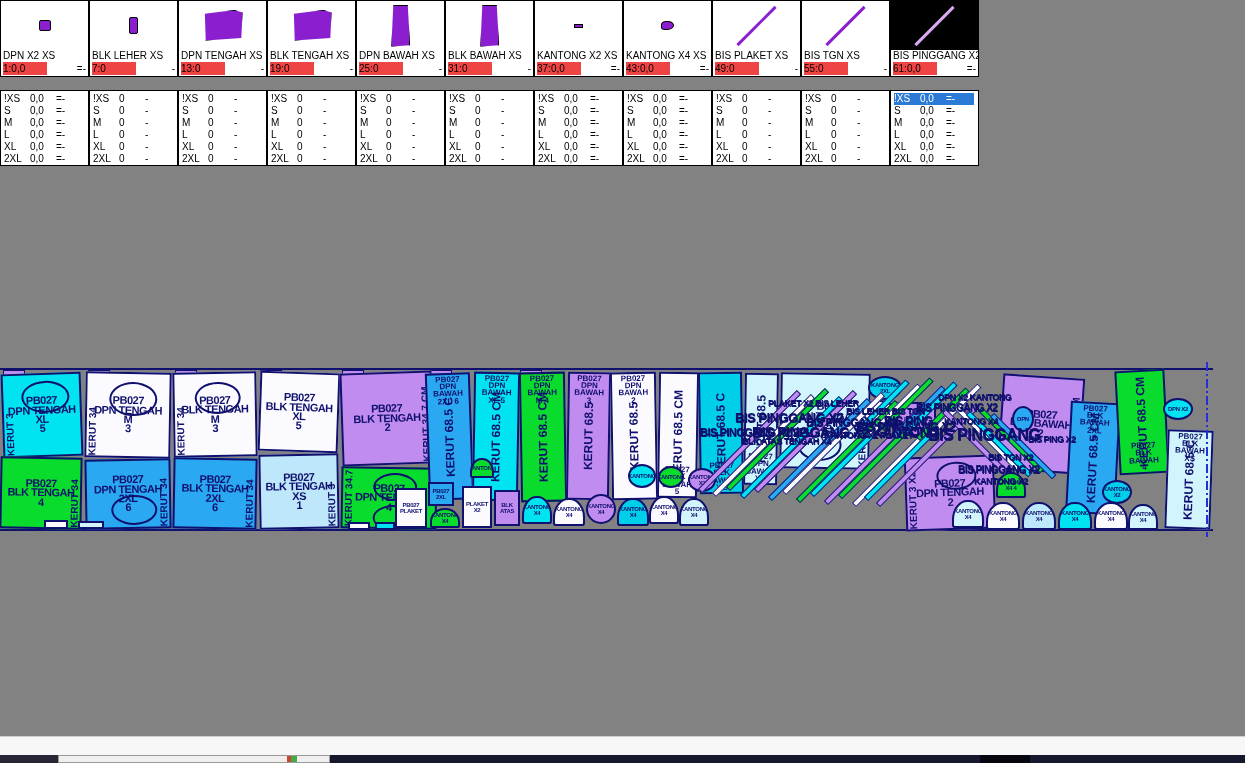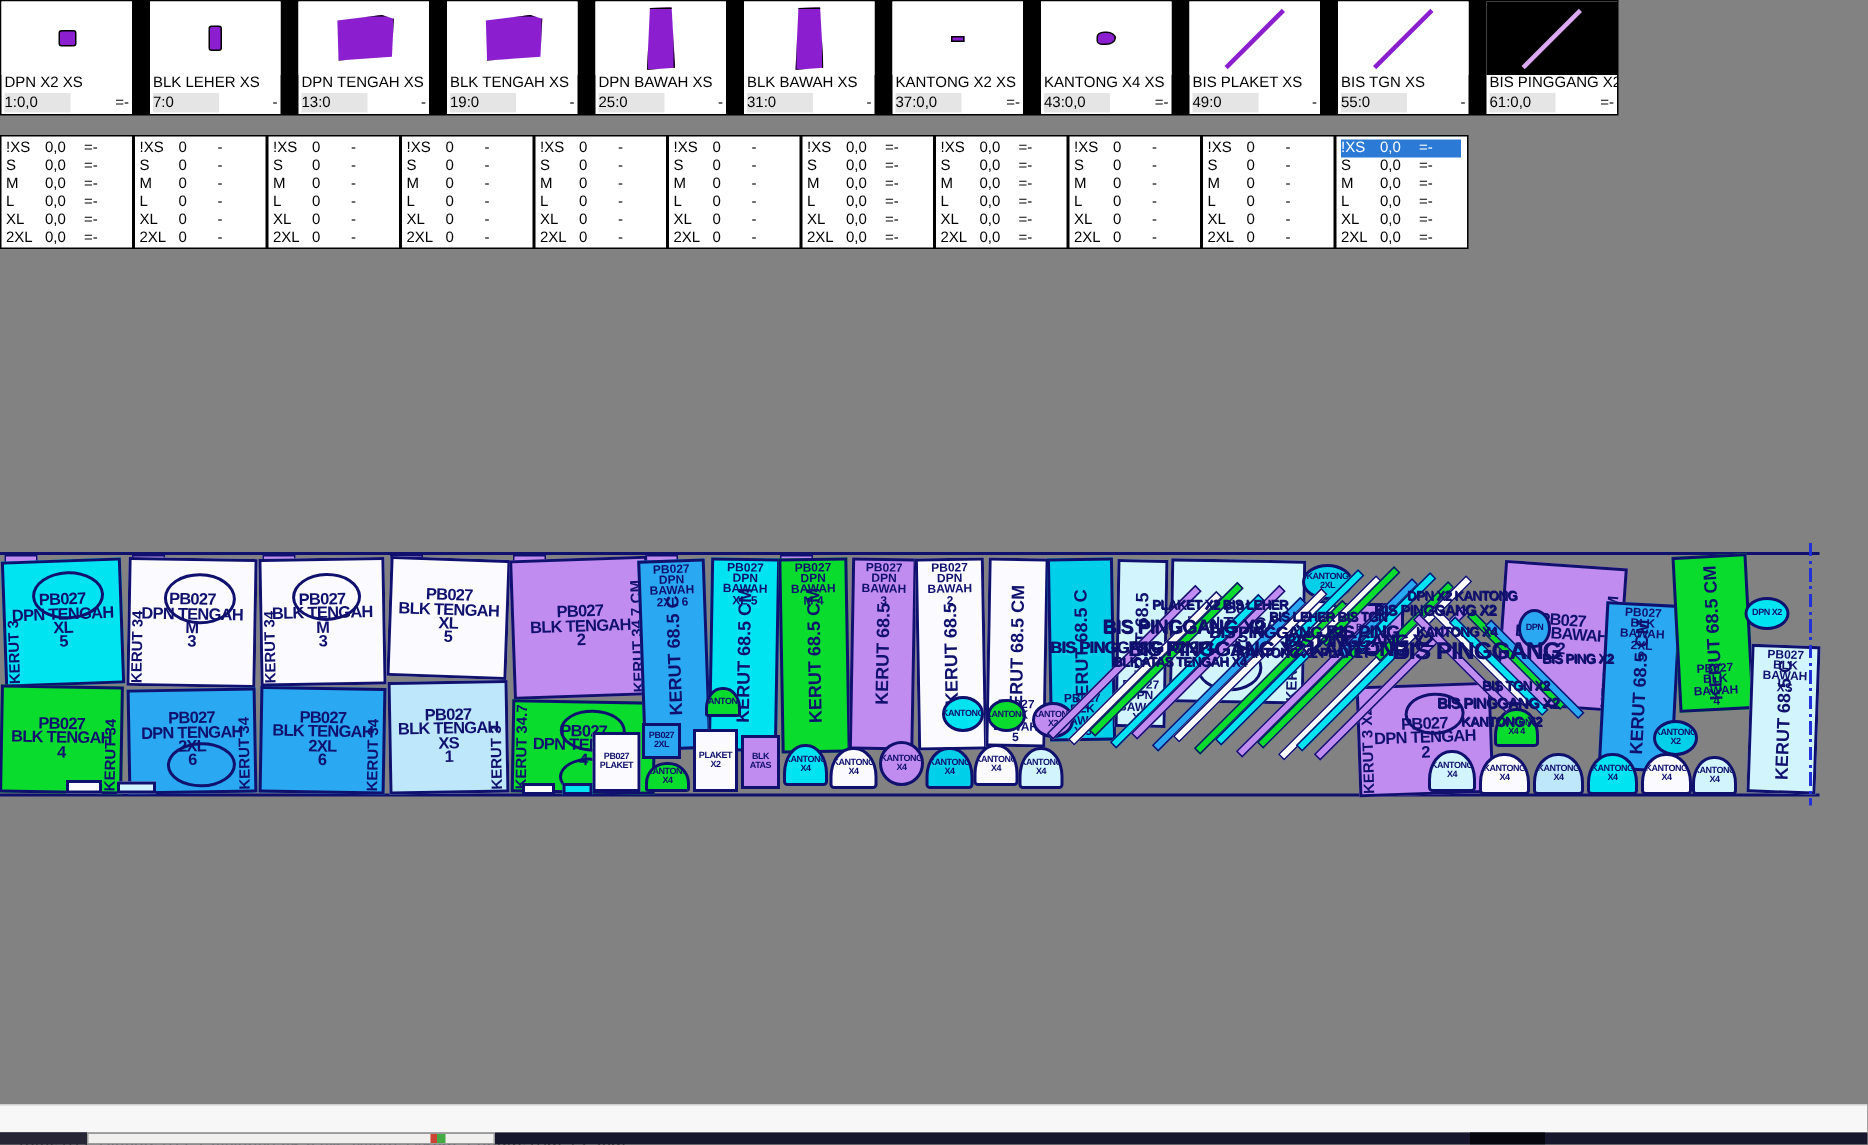--- a/index.html
+++ b/index.html
@@ -1,35 +1,35 @@
 <!DOCTYPE html>
 <html><head>
 <meta charset="utf-8">
 <style>
   html,body{margin:0;padding:0;}
   body{width:1245px;height:763px;background:#828282;position:relative;overflow:hidden;
        font-family:"Liberation Sans",sans-serif;-webkit-font-smoothing:none;}
 
   
-  #cards{position:absolute;left:0;top:0;display:flex;gap:12px;background:#000;padding:1px;}
+  #cards{position:absolute;left:0;top:0;display:flex;gap:2px;background:#000;padding:1px;}
   .card{width:87px;height:75px;background:#fff;display:flex;flex-direction:column;}
   .shape-area{height:49px;display:flex;align-items:center;justify-content:center;background:#fff;overflow:hidden;}
   .shape-area.dark{background:#000;}
   .shp{background:#8B1FD0;border:1px solid #000;box-sizing:border-box;}
   .shp.small-square{width:12px;height:11px;border-radius:2px;}
   .shp.small-vrect{width:9px;height:17px;border-radius:2px;}
   .shp.trapezoid{width:40px;height:31px;clip-path:polygon(6% 12%,80% 0,100% 8%,97% 90%,8% 98%);}
   .shp.tall-rect{width:19px;height:42px;clip-path:polygon(12% 2%,88% 0,100% 97%,2% 100%);}
   .shp.small-bar{width:9px;height:4px;}
   .shp.small-blob{width:13px;height:9px;border-radius:45% 55% 60% 35%;}
   .shp.diagonal-line{width:3px;height:54px;border:none;transform:rotate(45deg);}
   .shp.diagonal-line.light{background:#d9a8f0;}
   .card-name{font-size:10px;padding:0 2px;white-space:nowrap;overflow:hidden;height:12px;line-height:12px;color:#000;}
   .card-num{font-size:10px;display:flex;justify-content:space-between;padding:0 2px;height:13px;line-height:13px;color:#000;}
-  .hl{background:#e5e5e5;min-width:44px;}
+  .hl{background:#ef4444;min-width:44px;}
 
   
   #size-table{position:absolute;left:0;top:90px;display:flex;gap:2px;background:#000;padding:1px;}
   .tcol{width:87px;height:74px;background:#fff;padding:2px 0 0 3px;box-sizing:border-box;}
   .trow{display:flex;height:12px;line-height:12px;font-size:10px;color:#000;}
   .tlabel{width:26px;}
   .tval{width:26px;}
   .trow.sel{background:#2b7bd6;color:#fff;width:80px;}
 
   

